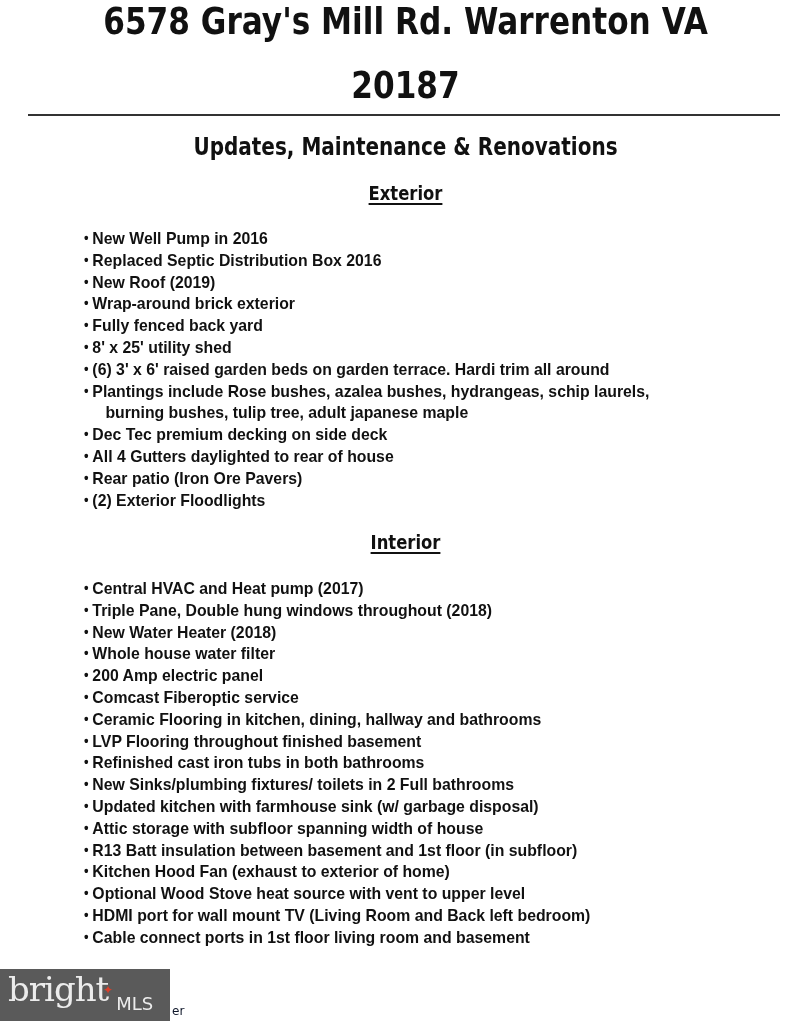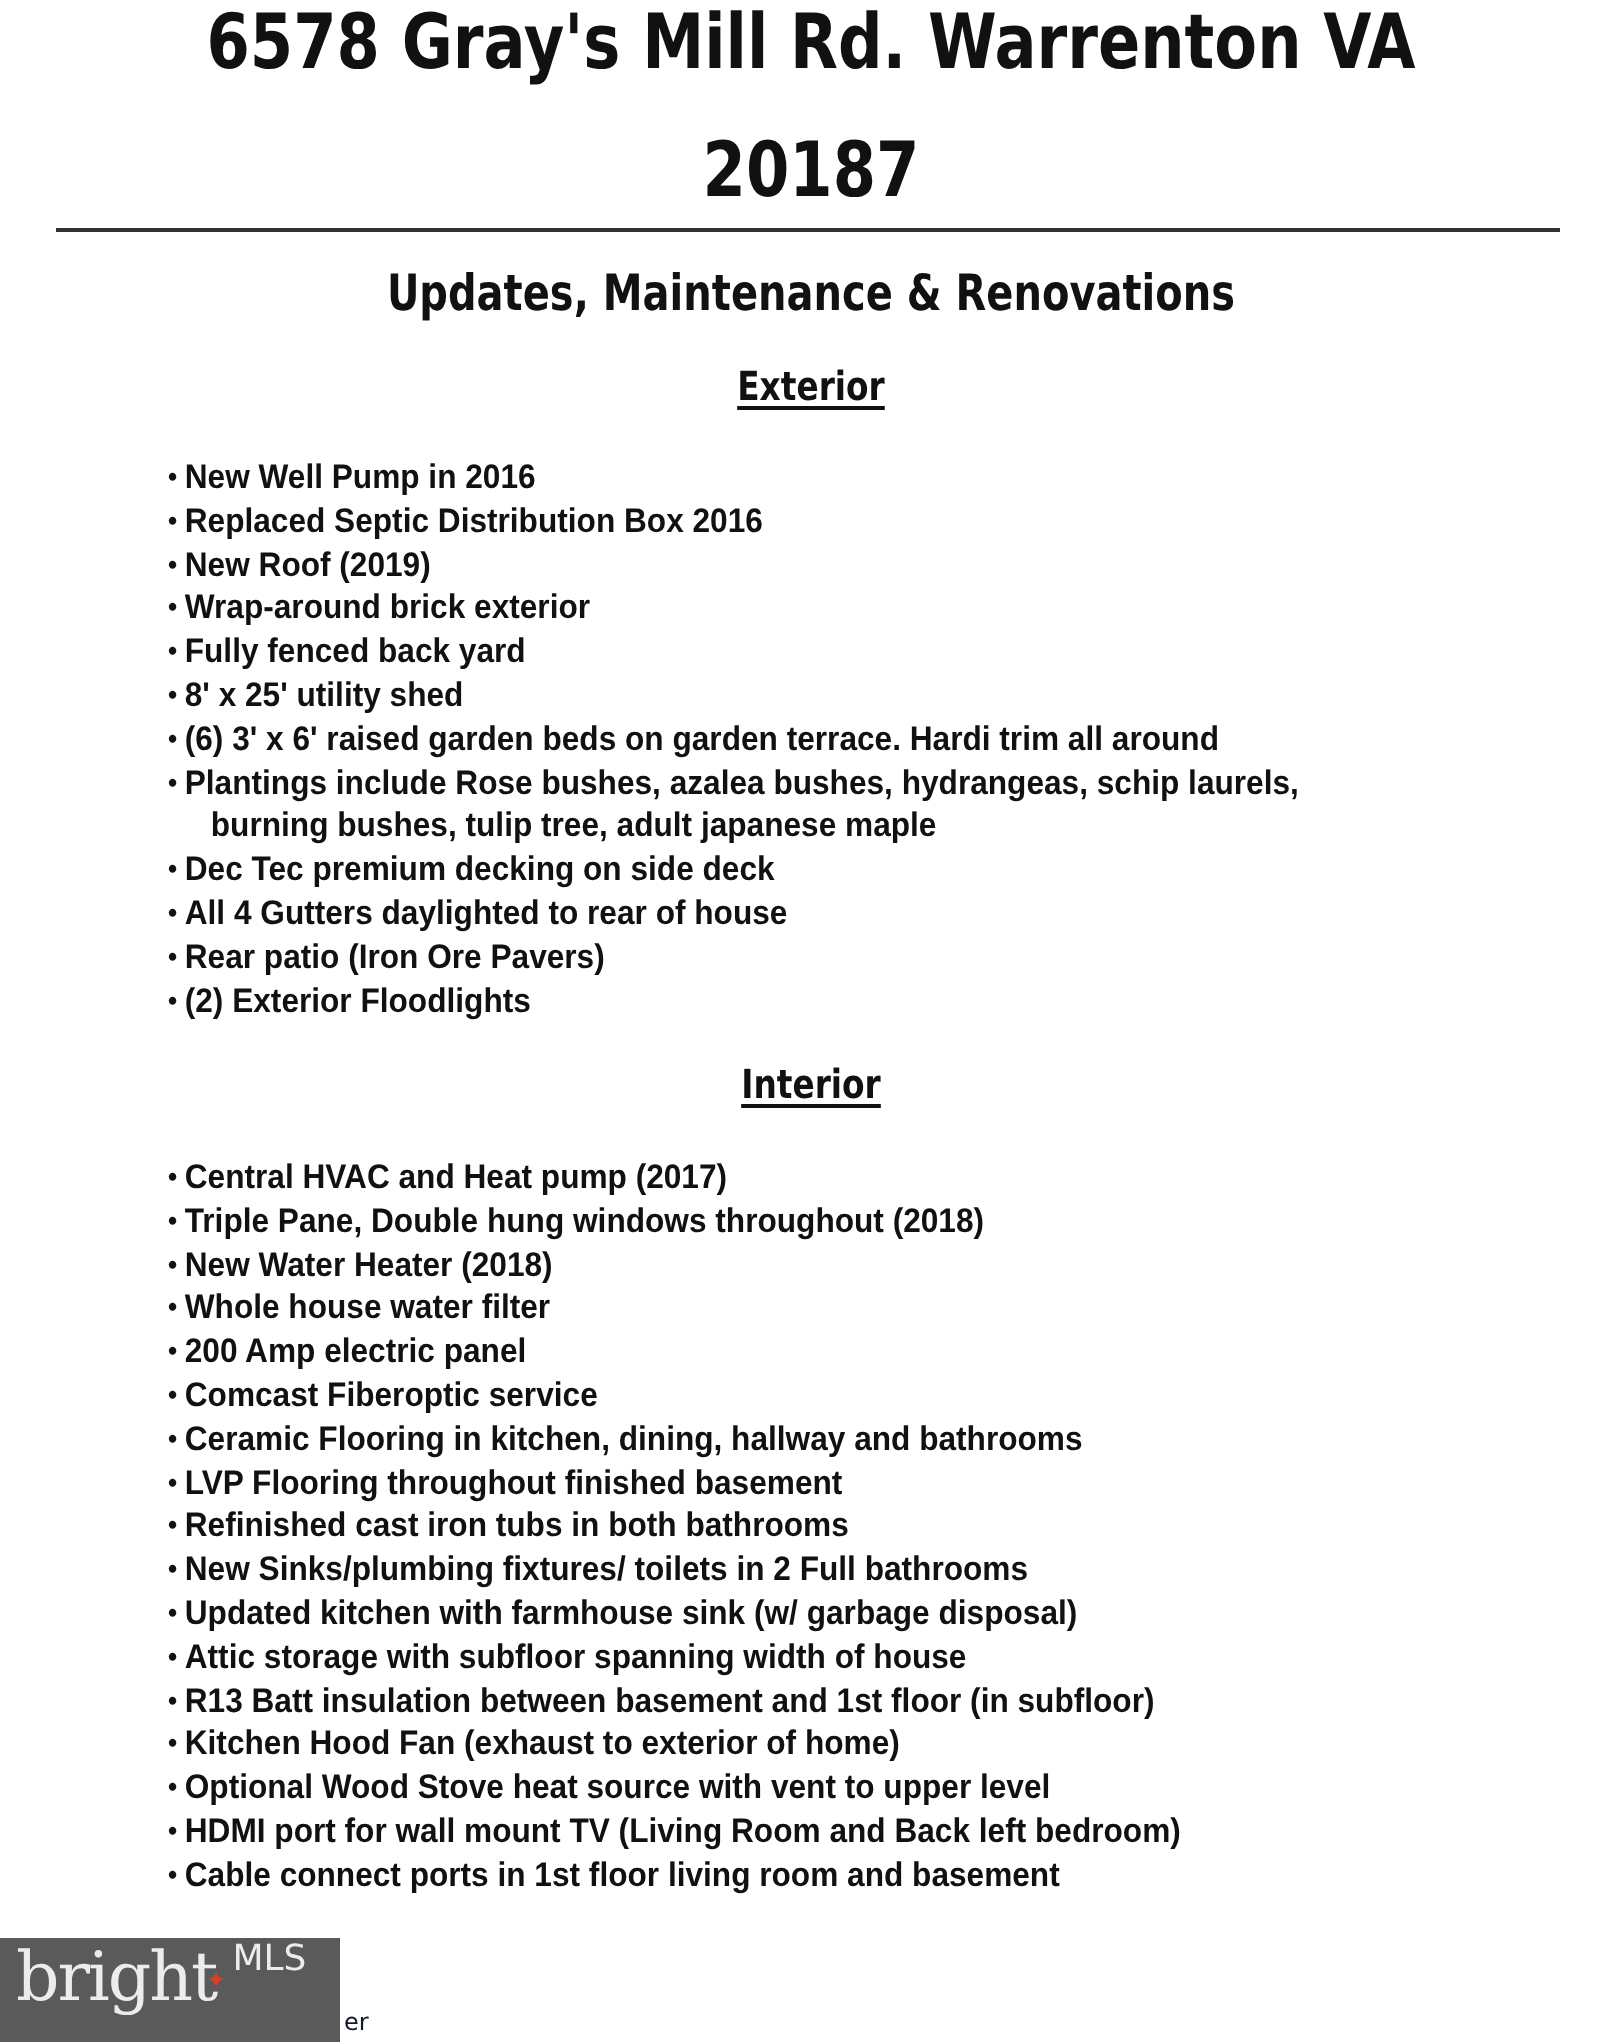--- a/index.html
+++ b/index.html
@@ -52,21 +52,21 @@
   }
   .logo-word {
     font-family: "DejaVu Serif", serif; font-size: 34px; color: #ececec;
     letter-spacing: -1px; position: relative;
   }
   .logo-star {
     position: absolute; color: #d9402b; font-size: 12px; left: 103px; top: 14px;
   }
   .logo-mls {
     font-family: "DejaVu Sans", sans-serif; font-size: 18px; color: #ececec;
-    margin-left: 8px; margin-top: 0;
+    margin-left: 8px; margin-top: 24px;
   }
   .faint {
     position: absolute; left: 172px; top: 1004px; font-family: "DejaVu Sans", sans-serif;
     font-size: 12px; color: #0f172a;
   }
 </style>
 </head>
 <body>
 
 <h1 class="title" id="t1">6578 Gray's Mill Rd. Warrenton VA</h1>

